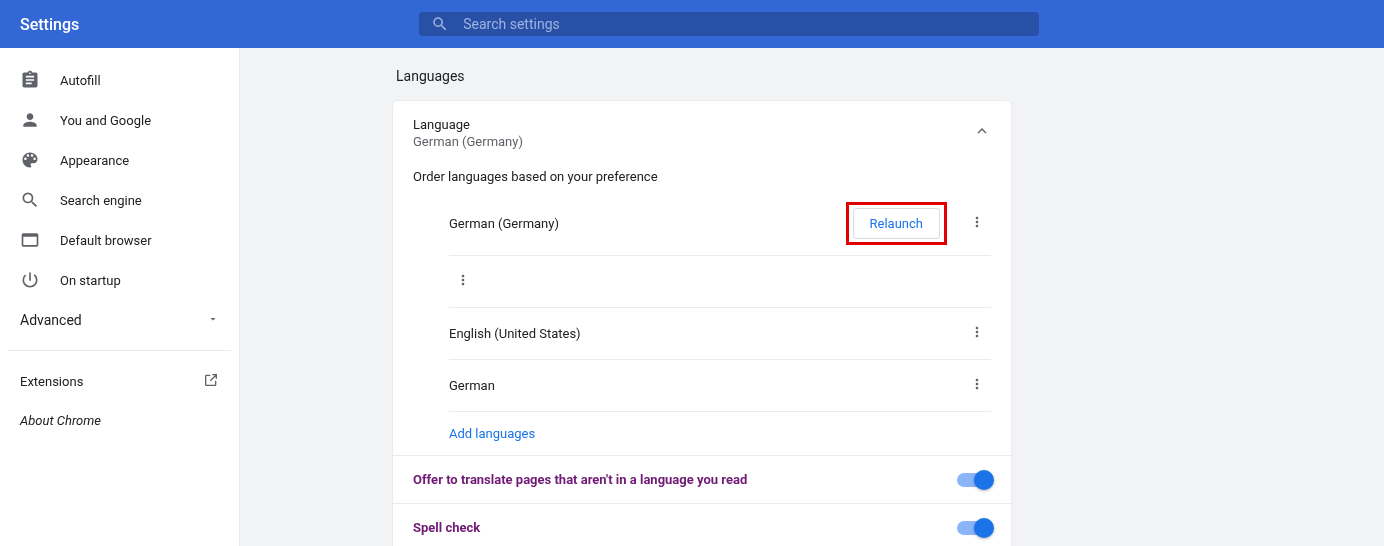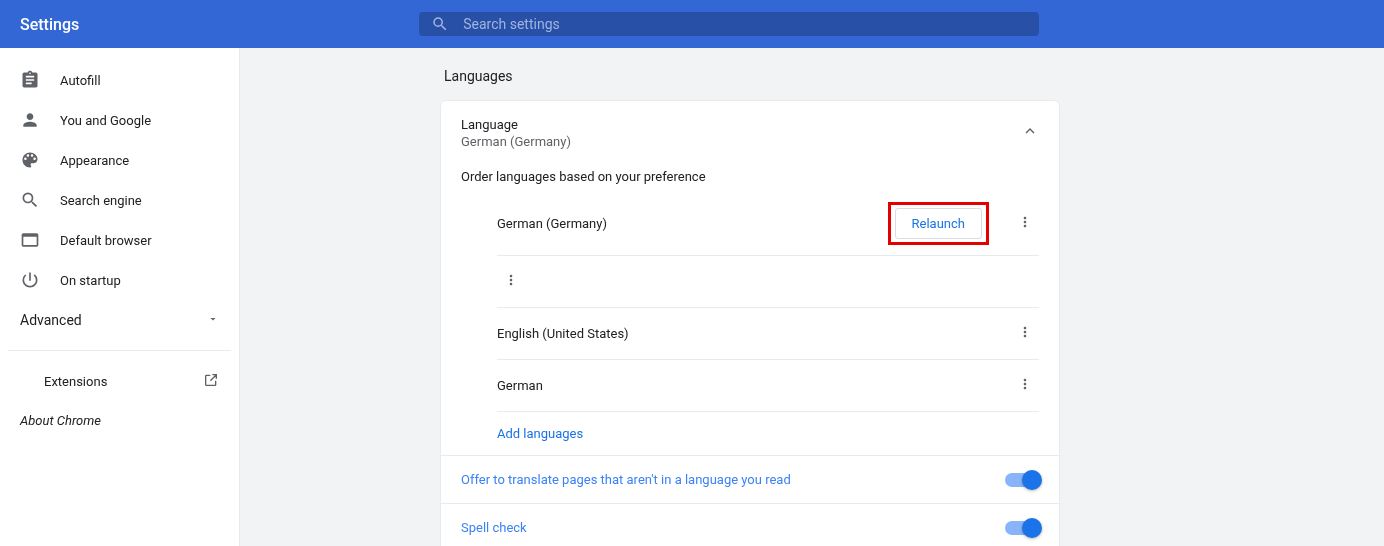--- a/index.html
+++ b/index.html
@@ -81,38 +81,36 @@
     }
     .ext-item {
       display: flex;
       align-items: center;
       justify-content: space-between;
       padding: 0 20px;
       height: 40px;
       color: #202124;
       font-size: 13px;
       cursor: pointer;
-      margin-left: 24px;
     }
     .about-item {
       padding: 0 20px;
       height: 40px;
       line-height: 40px;
       color: #202124;
       font-size: 13px;
       cursor: pointer;
       font-style: italic;
     }
     .chevron-down { color: #5f6368; }
     
     .main {
       flex: 1;
       padding: 20px 0 0 0;
       overflow-y: auto;
-      margin-left: 48px;
     }
     .main-inner {
       margin-left: 152px;
       width: 620px;
     }
     .section-title {
       font-size: 14px;
       color: #202124;
       margin-bottom: 16px;
       padding-left: 4px;
@@ -141,21 +139,21 @@
       align-items: center;
       padding: 10px 0 10px 0;
       margin: 0 20px 0 56px;
       border-bottom: 1px solid #e8eaed;
     }
     .lang-row:last-of-type { border-bottom: none; }
     .lang-row-left { flex: 1; }
     .lang-name { font-size: 13px; color: #202124; }
     .lang-note { font-size: 12px; color: #5f6368; margin-top: 2px; }
     .lang-note-green { font-size: 12px; color: #188038; margin-top: 2px; }
-    .lang-row-right { display: flex; align-items: center; gap: 22px; }
+    .lang-row-right { display: flex; align-items: center; gap: 16px; }
     
     .highlight-box {
       border: 3px solid #e50000;
       padding: 3px 4px;
       display: inline-block;
     }
     .relaunch-btn {
       background: #fff;
       border: 1px solid #dadce0;
       color: #1a73e8;
@@ -180,21 +178,21 @@
       cursor: pointer;
     }
     
     .toggle-row {
       display: flex;
       justify-content: space-between;
       align-items: center;
       padding: 16px 20px;
       border-top: 1px solid #e8eaed;
     }
-    .toggle-row .tr-label { font-size: 13px; color: #3b82f6; }
+    .toggle-row .tr-label { font-size: 13px; color: #701a75; font-weight: bold; }
     .toggle {
       width: 34px;
       height: 14px;
       background: #8ab4f8;
       border-radius: 10px;
       position: relative;
       cursor: pointer;
     }
     .toggle::after {
       content: '';

